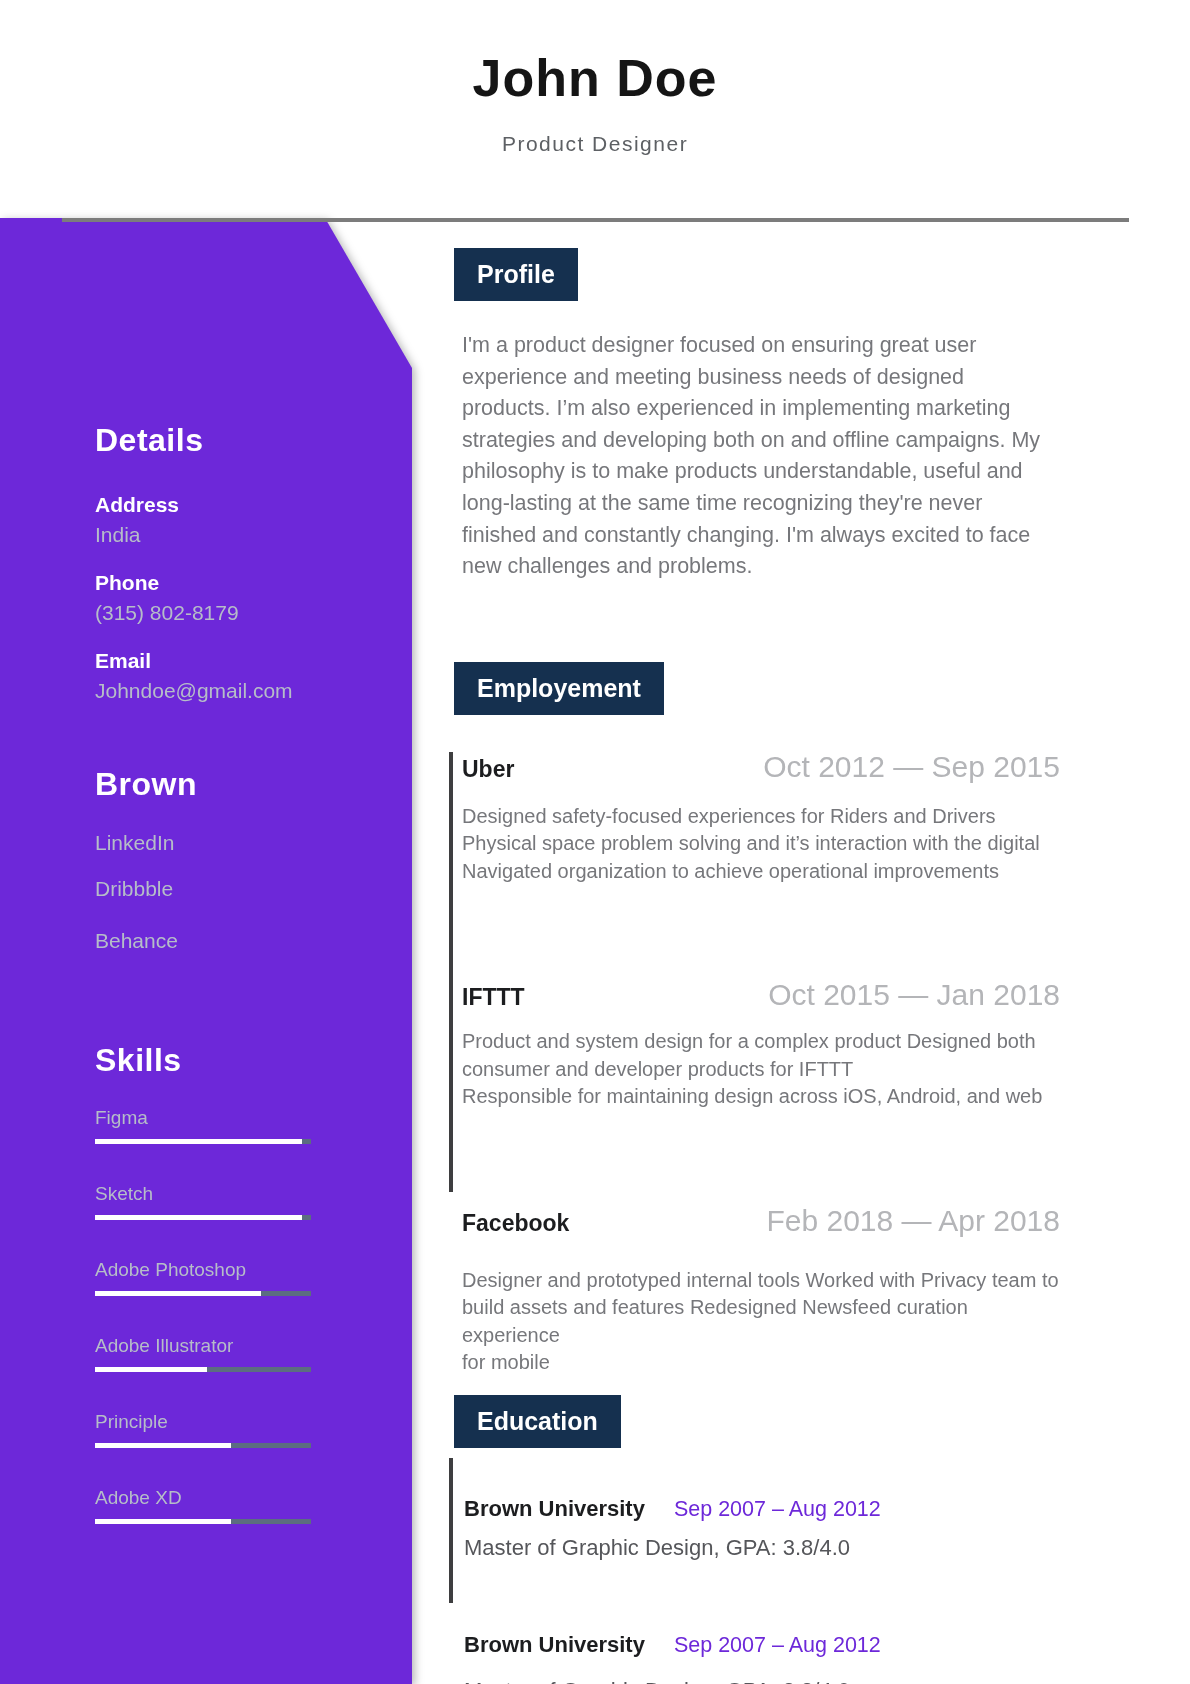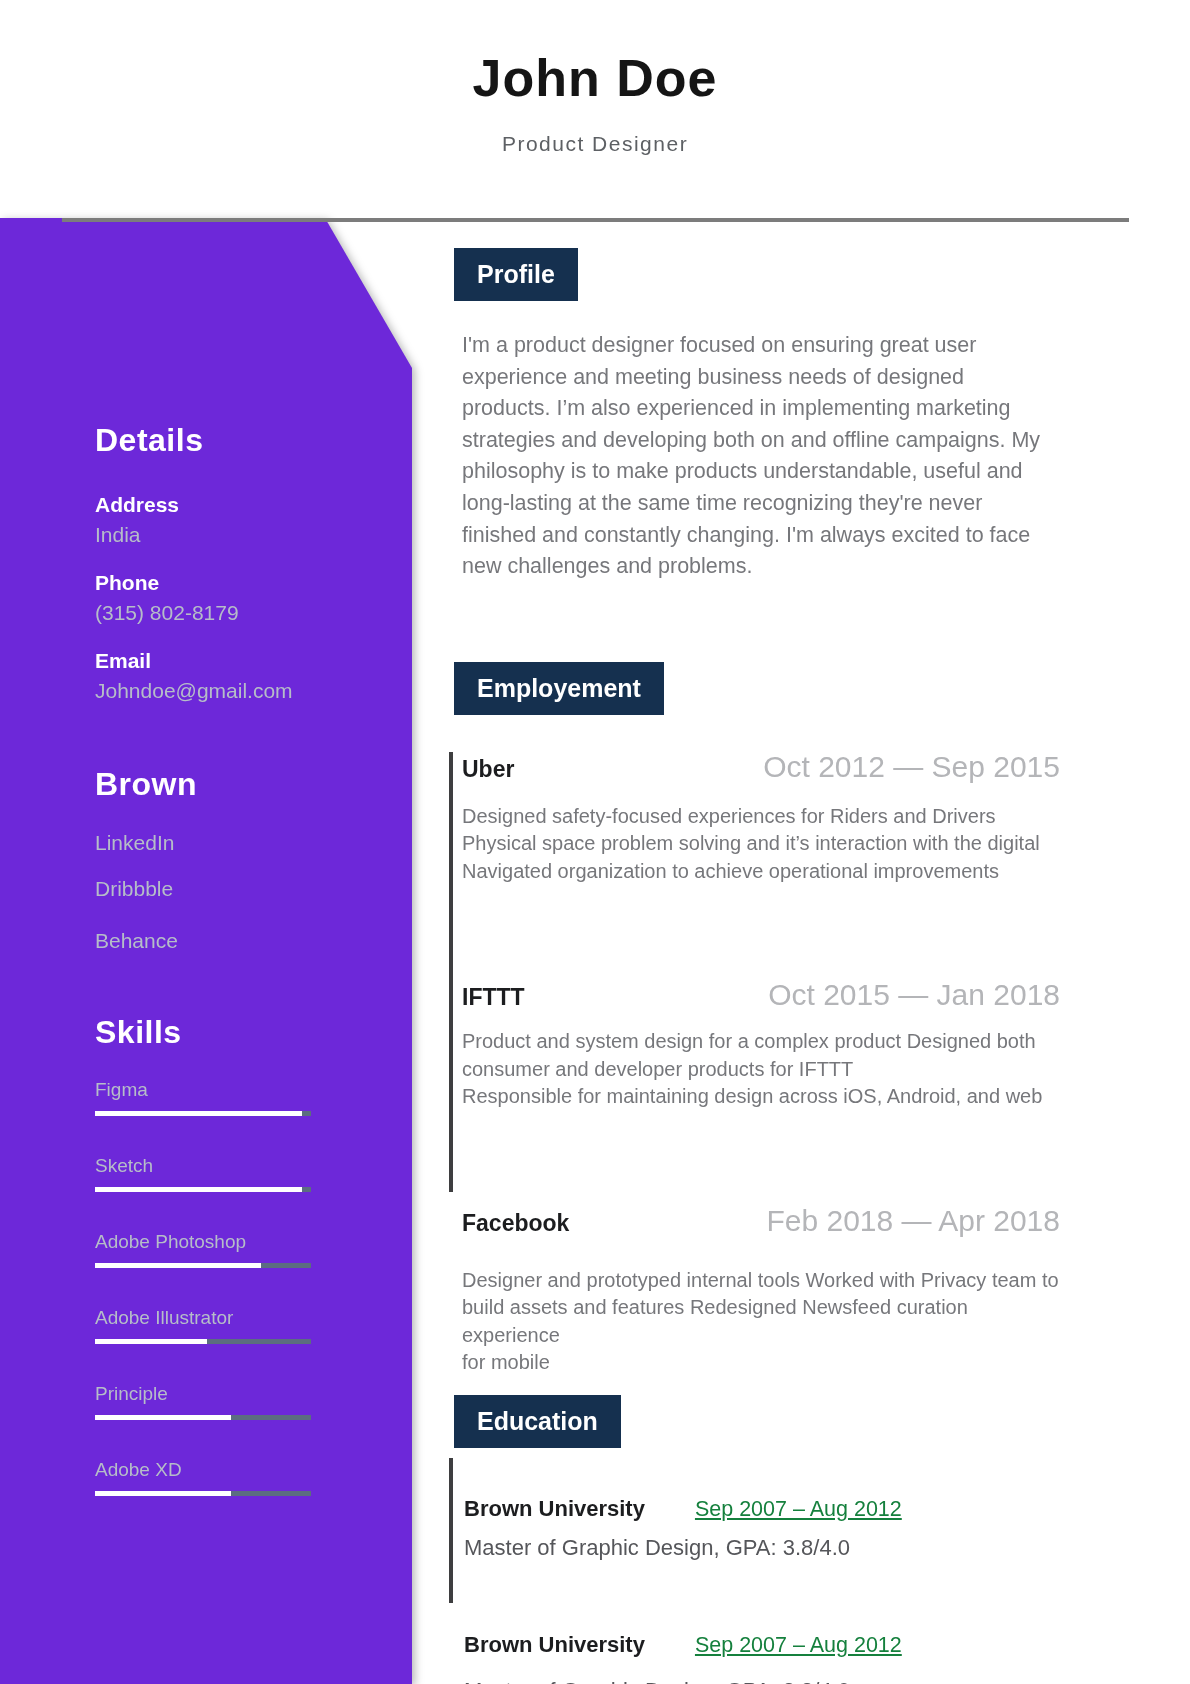--- a/index.html
+++ b/index.html
@@ -12,21 +12,21 @@
   .subtitle{margin-top:14px;font-size:21px;color:#5d6064;letter-spacing:1.5px;}
   .divider{position:absolute;left:62px;top:218px;width:1067px;height:4px;background:#7c7c7c;z-index:3;}
 
   
   .sidebar-wrap{position:absolute;left:0;top:218px;z-index:2;filter:drop-shadow(3px 2px 4px rgba(0,0,0,0.28));}
   .sidebar{width:412px;height:1466px;background:#6d28d9;box-sizing:border-box;
            clip-path:polygon(0 0,325px 0,412px 150px,412px 100%,0 100%);
            padding:202px 96px 0 95px;}
   .side-h2{margin:0;font-size:32px;line-height:40px;font-weight:700;color:#ffffff;letter-spacing:0.5px;}
   .side-h2.links{margin-top:60px;}
-  .side-h2.skills{margin-top:58px;}
+  .side-h2.skills{margin-top:86px;}
   .side-label{margin-top:32px;font-size:21px;line-height:26px;font-weight:700;color:#ffffff;}
   .side-label.tight{margin-top:22px;}
   .side-value{margin-top:4px;font-size:21px;line-height:26px;color:#b6bdc8;}
   .link-item{font-size:21px;line-height:26px;color:#b6bdc8;cursor:pointer;}
   .link-item.first{margin-top:26px;}
   .link-item.mid{margin-top:20px;}
   .link-item.last{margin-top:26px;}
   .skill{margin-top:38px;}
   .skill.first{margin-top:26px;}
   .skill-name{font-size:19px;line-height:24px;color:#b6bdc8;}
@@ -52,23 +52,23 @@
   .desc{margin-top:20px;font-size:20px;line-height:27.5px;color:#76777b;}
   .entry.uber{margin-top:38px;}
   .entry.ifttt{margin-top:96px;}
   .entry.ifttt .desc{margin-top:17px;}
   .entry.facebook{margin-top:96px;}
   .entry.facebook .desc{margin-top:30px;}
 
   .edu-entry{margin-left:10px;}
   .edu-entry.one{margin-top:47px;}
   .edu-entry.two{margin-top:70px;}
-  .edu-head{display:flex;align-items:baseline;gap:50px;text-align:center;}
+  .edu-head{display:flex;align-items:baseline;gap:29px;text-align:center;}
   .school{font-size:22px;line-height:27px;font-weight:700;color:#1c1d1f;}
-  .edu-date{font-size:21.5px;line-height:27px;color:#15803d;text-decoration:underline;}
+  .edu-date{font-size:21.5px;line-height:27px;color:#6d28d9;}
   .degree{margin-top:11px;font-size:22px;line-height:27px;color:#55565a;}
   .edu-entry.two .degree{margin-top:18px;}
 </style>
 </head>
 <body>
 
 <div class="page">
 
   <div class="header">
     <h1 class="name">John Doe</h1>

